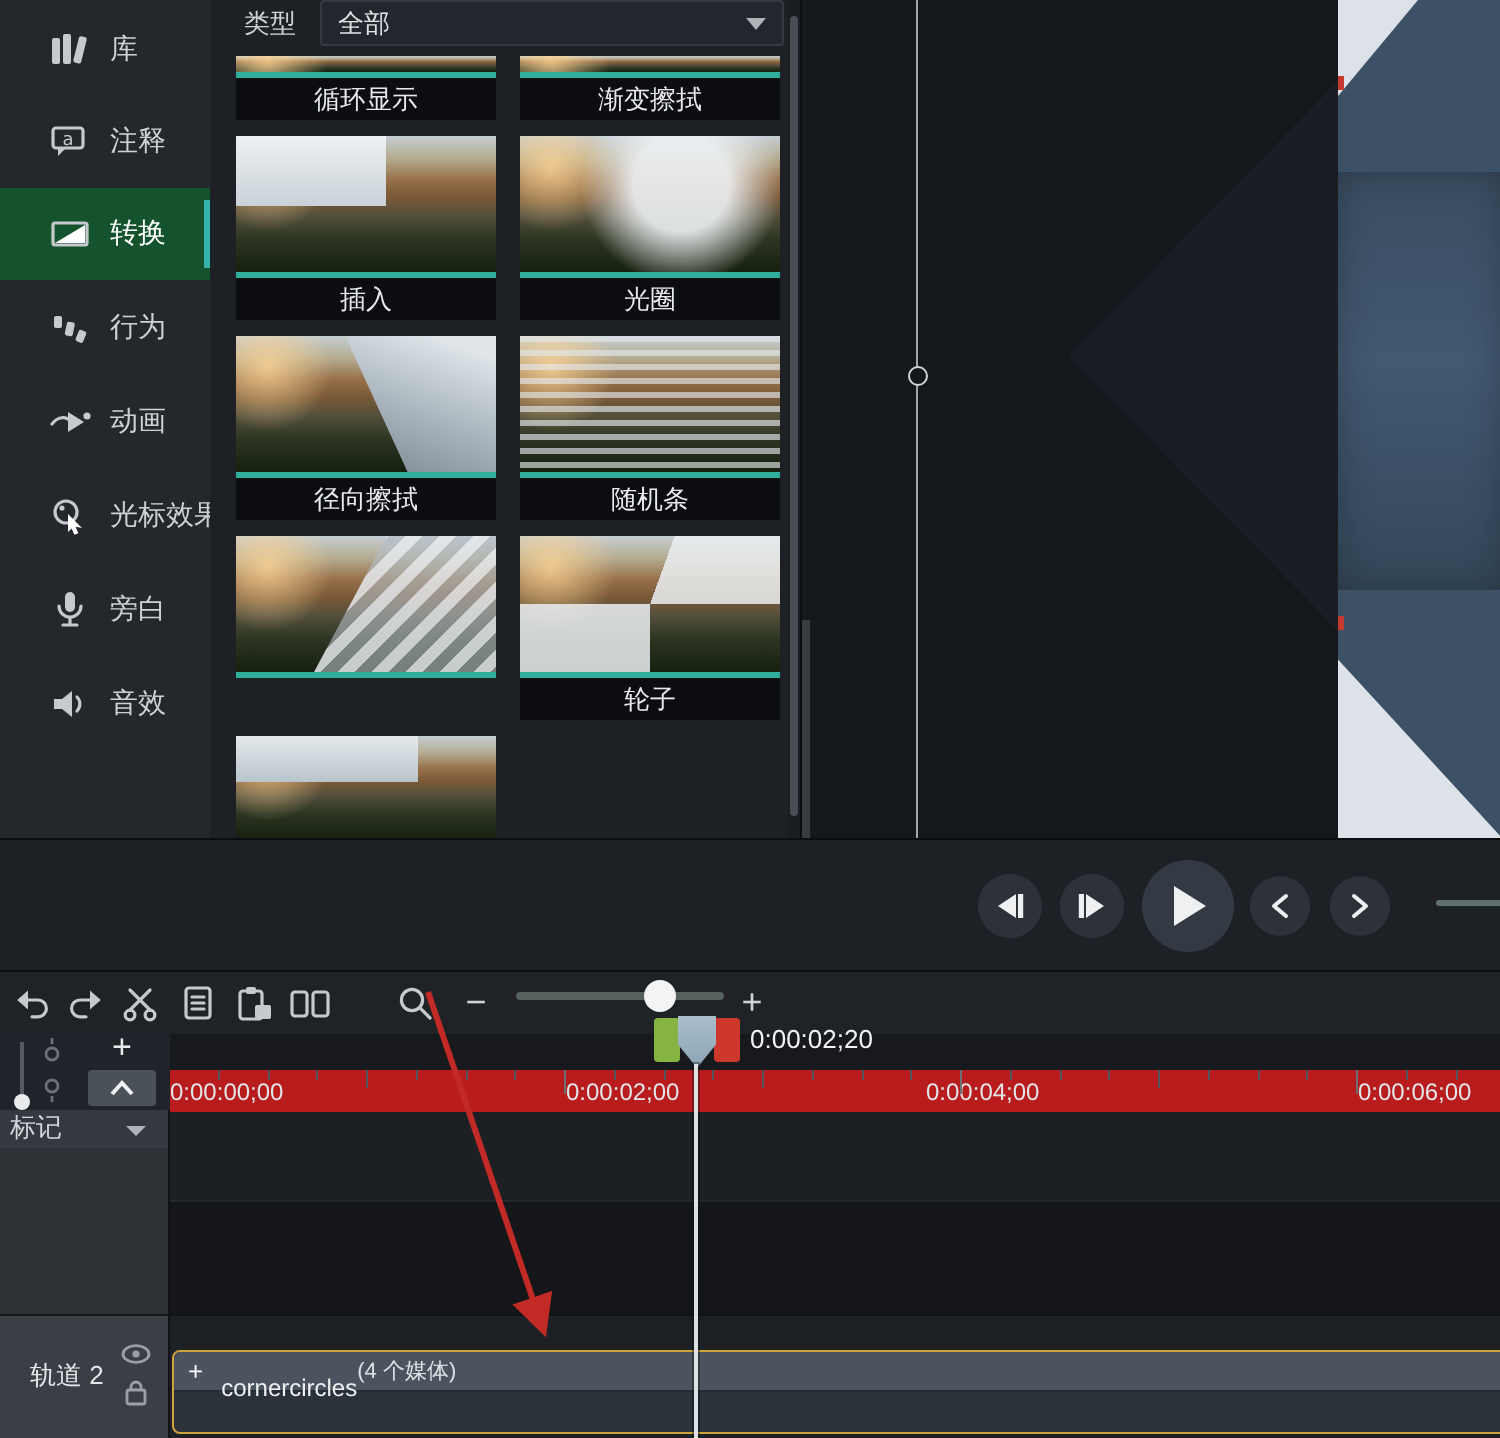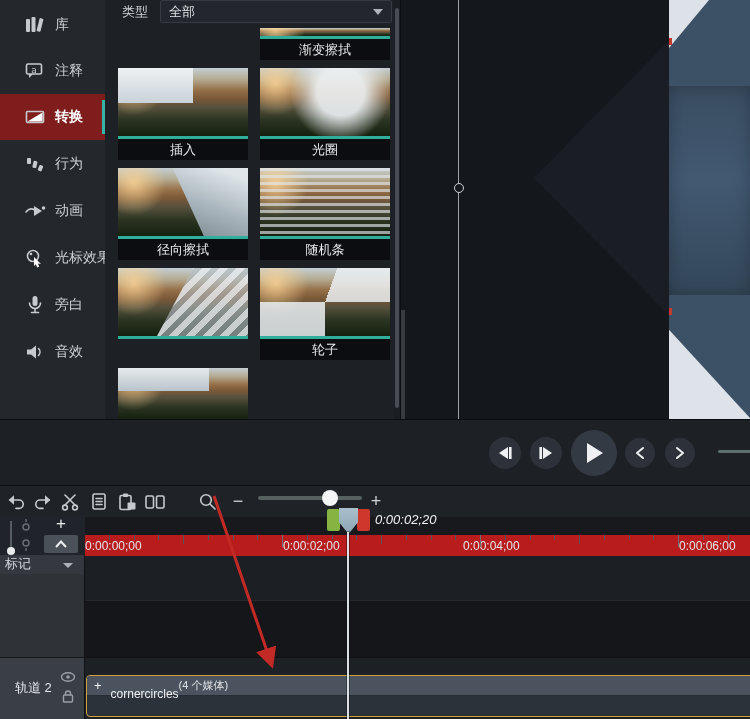--- a/index.html
+++ b/index.html
@@ -6,21 +6,21 @@
   #app{position:relative;width:750px;height:719px;overflow:hidden;
        font-family:"Liberation Sans","DejaVu Sans",sans-serif;
        background:#17191d;color:#d6d9dc;-webkit-font-smoothing:antialiased;}
   .abs{position:absolute;}
 
   
   .sidebar{left:0;top:0;width:105px;height:419px;background:#24272c;border-right:1px solid #101216;}
   .side-item{position:absolute;left:0;width:105px;height:46px;display:flex;align-items:center;cursor:pointer;}
   .side-item .ic{position:absolute;left:24px;width:22px;height:22px;display:flex;align-items:center;justify-content:center;}
   .side-item .lb{position:absolute;left:55px;font-size:14px;color:#cdd1d5;white-space:nowrap;}
-  .side-item.sel{background:#7f1d1d;font-weight:bold;}
+  .side-item.sel{background:#14532d;}
   .side-item.sel .lb{color:#fff;}
   .side-item.sel::after{content:"";position:absolute;right:0;top:6px;bottom:6px;width:3px;background:#36b3a8;}
   .side-more{left:0;top:394px;width:105px;height:25px;background:#2b2f35;border-top:1px solid #14171b;
              display:flex;align-items:center;justify-content:center;font-size:13px;color:#c3c7cb;cursor:pointer;}
 
   
   .panel{left:105px;top:0;width:295px;height:419px;background:#1d2025;overflow:hidden;}
   .type-row{position:absolute;left:0;top:0;width:295px;height:24px;}
   .type-label{position:absolute;left:17px;top:3px;font-size:13px;color:#cfd3d7;}
   .type-select{position:absolute;left:55px;top:0;width:230px;height:21px;background:#23272d;
@@ -97,21 +97,21 @@
   .tracks-bg1{left:85px;top:556px;width:665px;height:44px;background:#1c1f23;}
   .tracks-bg2{left:85px;top:600px;width:665px;height:57px;background:#141619;border-top:1px solid #24272c;}
   .track2-row{left:85px;top:657px;width:665px;height:62px;background:#1d2126;border-top:1px solid #101216;}
 
   
   .ph-in{left:327px;top:509px;width:13px;height:22px;background:#85b441;border-radius:2px;cursor:pointer;}
   .ph-head{left:339px;top:508px;width:19px;height:26px;background:linear-gradient(180deg,#aabfcc,#8ba4b4);
            clip-path:polygon(0 0,100% 0,100% 55%,50% 100%,0 55%);cursor:pointer;}
   .ph-out{left:357px;top:509px;width:13px;height:22px;background:#cd372c;border-radius:2px;cursor:pointer;}
   .ph-line{left:347px;top:532px;width:2px;height:187px;background:#dbe0e4;box-shadow:0 0 0 1px rgba(10,12,14,.35);}
-  .timecode{left:375px;top:512px;font-size:13px;color:#f0f2f4;font-style:italic;}
+  .timecode{left:375px;top:512px;font-size:13px;color:#f0f2f4;}
 
   
   .clip{position:absolute;left:1px;top:17px;width:672px;height:40px;border:1px solid #cfa23c;border-radius:4px;
         overflow:hidden;background:#2c323a;cursor:pointer;}
   .clip-head{height:19px;background:#4b545e;display:flex;align-items:center;border-bottom:1px solid #262c33;}
   .clip-head .plus{margin-left:7px;font-size:13px;color:#f2f4f5;}
   .clip-head .title{margin-left:9px;font-size:12px;color:#eef0f2;margin-top:16px;}
   .clip-head .meta{font-size:11px;color:#dfe2e5;text-align:center;}
 
   
@@ -220,20 +220,25 @@
 
   <div class="abs panel">
     <div class="type-row">
       <span class="type-label">类型</span>
       <div class="type-select">
         <span class="val">全部</span>
         <span class="caret"></span>
       </div>
     </div>
 
+    <div class="tcell" style="left:13px;top:28px">
+      <div class="timg" style="height:8px"></div>
+      <div class="tline"></div>
+      <div class="tlabel">循环显示</div>
+    </div>
     <div class="tcell" style="left:155px;top:28px">
       <div class="timg" style="height:8px"></div>
       <div class="tline"></div>
       <div class="tlabel">渐变擦拭</div>
     </div>
 
     <div class="tcell" style="left:13px;top:68px">
       <div class="timg" style="height:68px">
           <div class="ov ov-insert"></div>
         </div>

